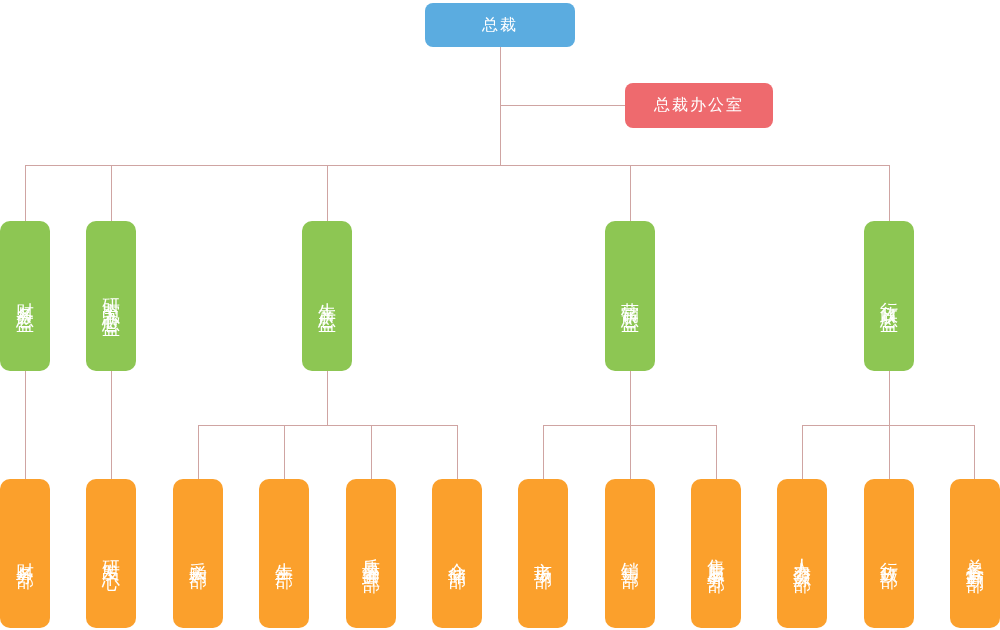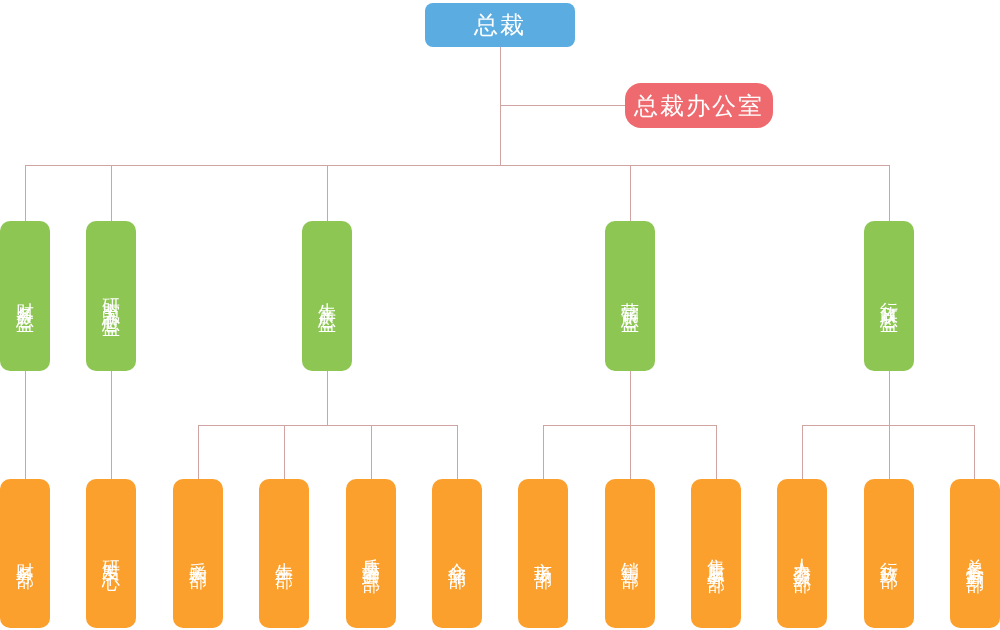--- a/index.html
+++ b/index.html
@@ -19,21 +19,21 @@
     display: flex;
     align-items: center;
     justify-content: center;
     color: #ffffff;
     text-align: center;
   }
 
   
   .h-node {
     border-radius: 8px;
-    font-size: 24px;
+    font-size: 16px;
     letter-spacing: 2px;
     font-weight: 400;
   }
 
   
   .v-node {
     border-radius: 10px;
     writing-mode: vertical-lr;
     text-orientation: upright;
     font-size: 18px;
@@ -81,21 +81,21 @@
   <div class="line v" style="left: 716px; top: 425px; height: 54px; background-color: rgb(207, 164, 162);"></div>
 
   <div class="line v" style="left: 889px; top: 371px; height: 54px; background-color: rgb(207, 164, 162);"></div>
   <div class="line h" style="left: 802px; top: 425px; width: 173px; background-color: rgb(207, 164, 162);"></div>
   <div class="line v" style="left: 802px; top: 425px; height: 54px; background-color: rgb(207, 164, 162);"></div>
   <div class="line v" style="left: 889px; top: 425px; height: 54px; background-color: rgb(207, 164, 162);"></div>
   <div class="line v" style="left: 974px; top: 425px; height: 54px; background-color: rgb(207, 164, 162);"></div>
 
   <div class="node h-node" style="left: 425px; top: 3px; width: 150px; height: 44px; background-color: rgb(91, 172, 224);">总裁</div>
 
-  <div class="node h-node" style="left: 625px; top: 83px; width: 148px; height: 45px; background-color: rgb(238, 106, 110); border-radius: 16px;">总裁办公室</div>
+  <div class="node h-node" style="left: 625px; top: 83px; width: 148px; height: 45px; background-color: rgb(238, 106, 110);">总裁办公室</div>
 
   <div class="node v-node" style="left: 0px; top: 221px; width: 50px; height: 150px; background-color: rgb(141, 198, 83);">财务总监</div>
   <div class="node v-node" style="left: 86px; top: 221px; width: 50px; height: 150px; background-color: rgb(141, 198, 83);">研究中心总监</div>
   <div class="node v-node" style="left: 302px; top: 221px; width: 50px; height: 150px; background-color: rgb(141, 198, 83);">生产总监</div>
   <div class="node v-node" style="left: 605px; top: 221px; width: 50px; height: 150px; background-color: rgb(141, 198, 83);">营销总监</div>
   <div class="node v-node" style="left: 864px; top: 221px; width: 50px; height: 150px; background-color: rgb(141, 198, 83);">行政总监</div>
 
   <div class="node v-node" style="left: 0px; top: 479px; width: 50px; height: 149px; background-color: rgb(251, 160, 44);">财务部</div>
   <div class="node v-node" style="left: 86px; top: 479px; width: 50px; height: 149px; background-color: rgb(251, 160, 44);">研发中心</div>
   <div class="node v-node" style="left: 173px; top: 479px; width: 50px; height: 149px; background-color: rgb(251, 160, 44);">采购部</div>

